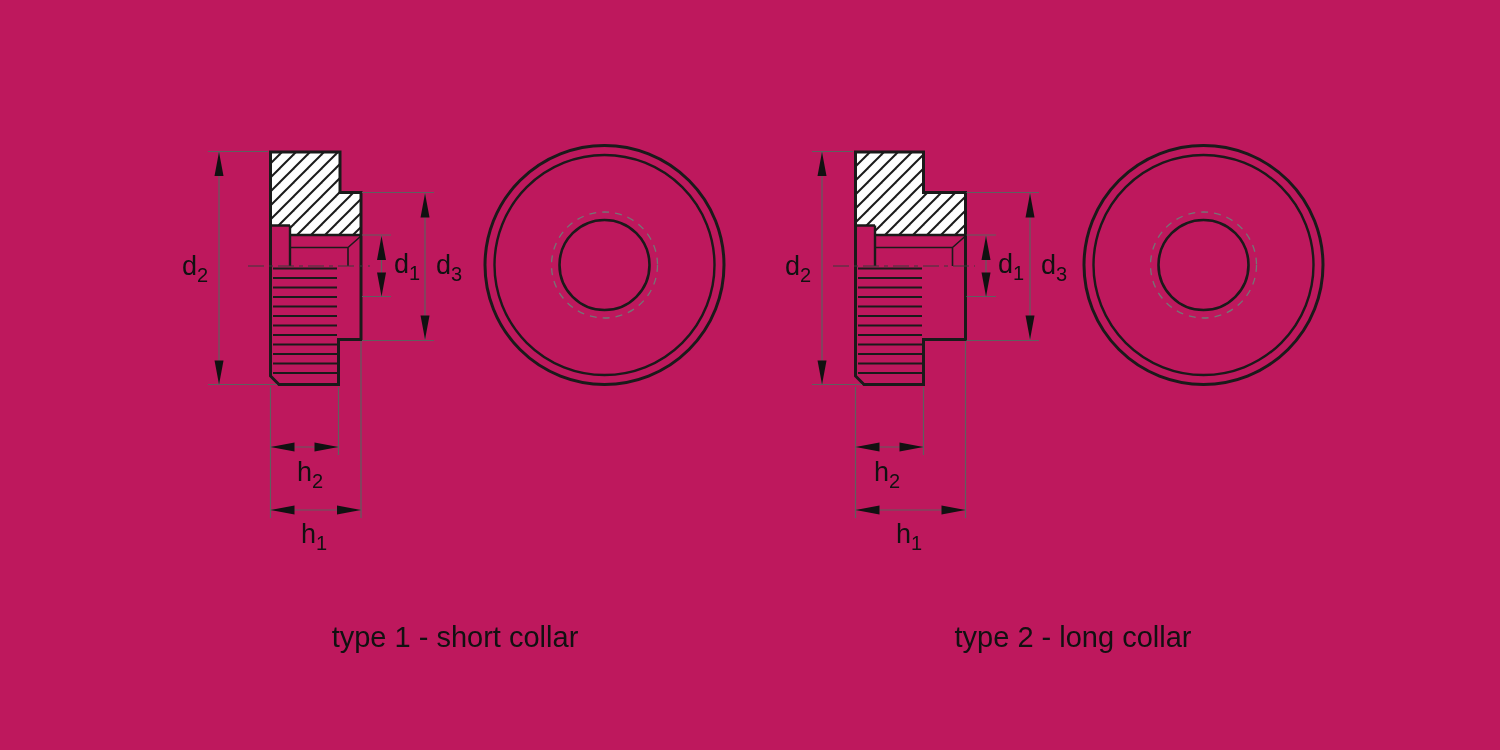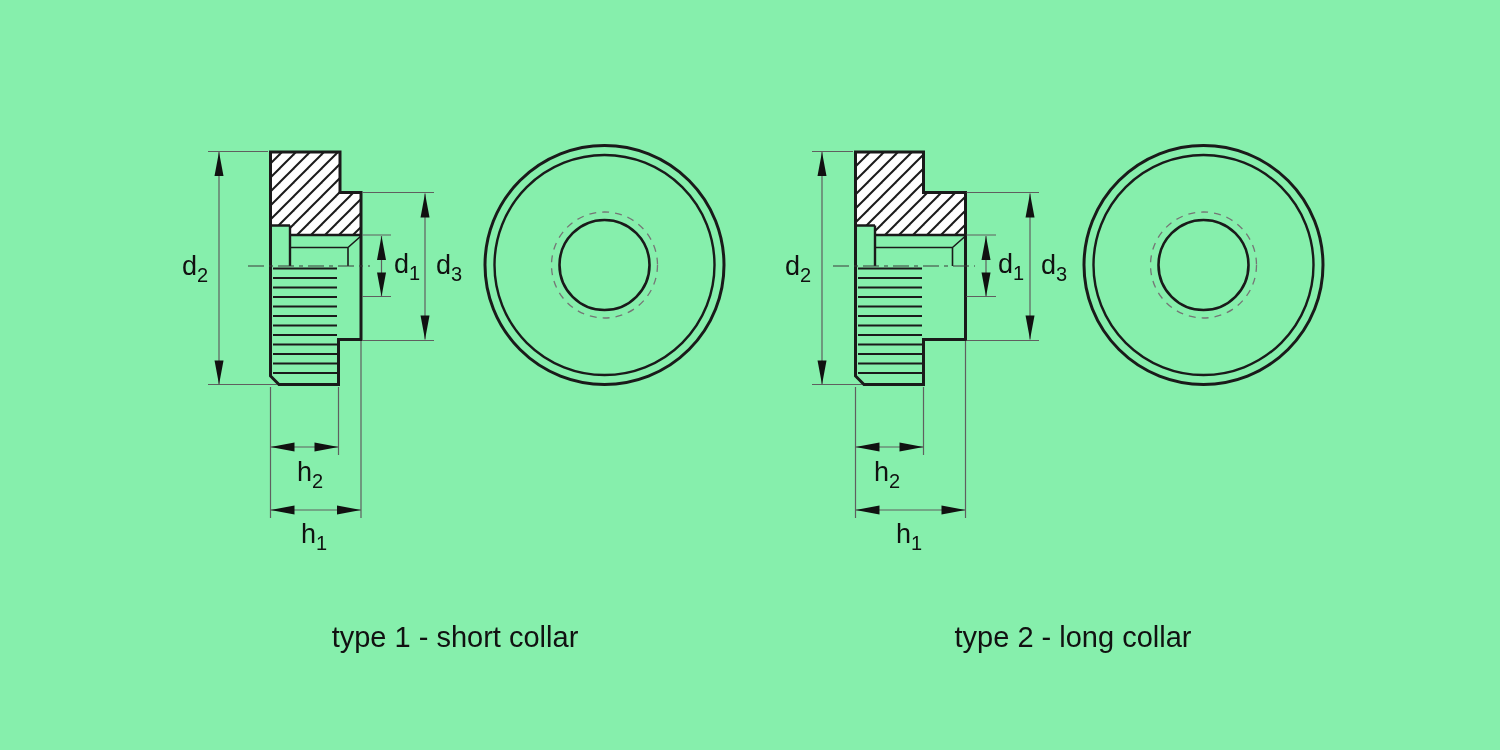--- a/index.html
+++ b/index.html
@@ -1,16 +1,16 @@
 <!DOCTYPE html>
 <html><head>
 <meta charset="utf-8">
 <style>
   html,body{margin:0;padding:0;background:#ffffff;}
-  .stage{width:1500px;height:750px;background:#86efac;position:relative;overflow:hidden;
+  .stage{width:1500px;height:750px;background:#be185d;position:relative;overflow:hidden;
          font-family:"Liberation Sans", sans-serif;}
   svg{display:block;}
   .outline{fill:none;stroke:#1a1a1a;stroke-width:3;stroke-linejoin:miter;}
   .med{fill:none;stroke:#1a1a1a;stroke-width:2.4;}
   .fine{fill:none;stroke:#1a1a1a;stroke-width:1.6;}
   .knurl{fill:none;stroke:#1a1a1a;stroke-width:2;}
   .dim{fill:none;stroke:#5f5f5f;stroke-width:1.2;}
   .cl{fill:none;stroke:#3a3a3a;stroke-width:1.2;stroke-dasharray:16 5 4 5;}
   .arrow{fill:#111111;stroke:none;}
   .ring{fill:none;stroke:#1a1a1a;}

